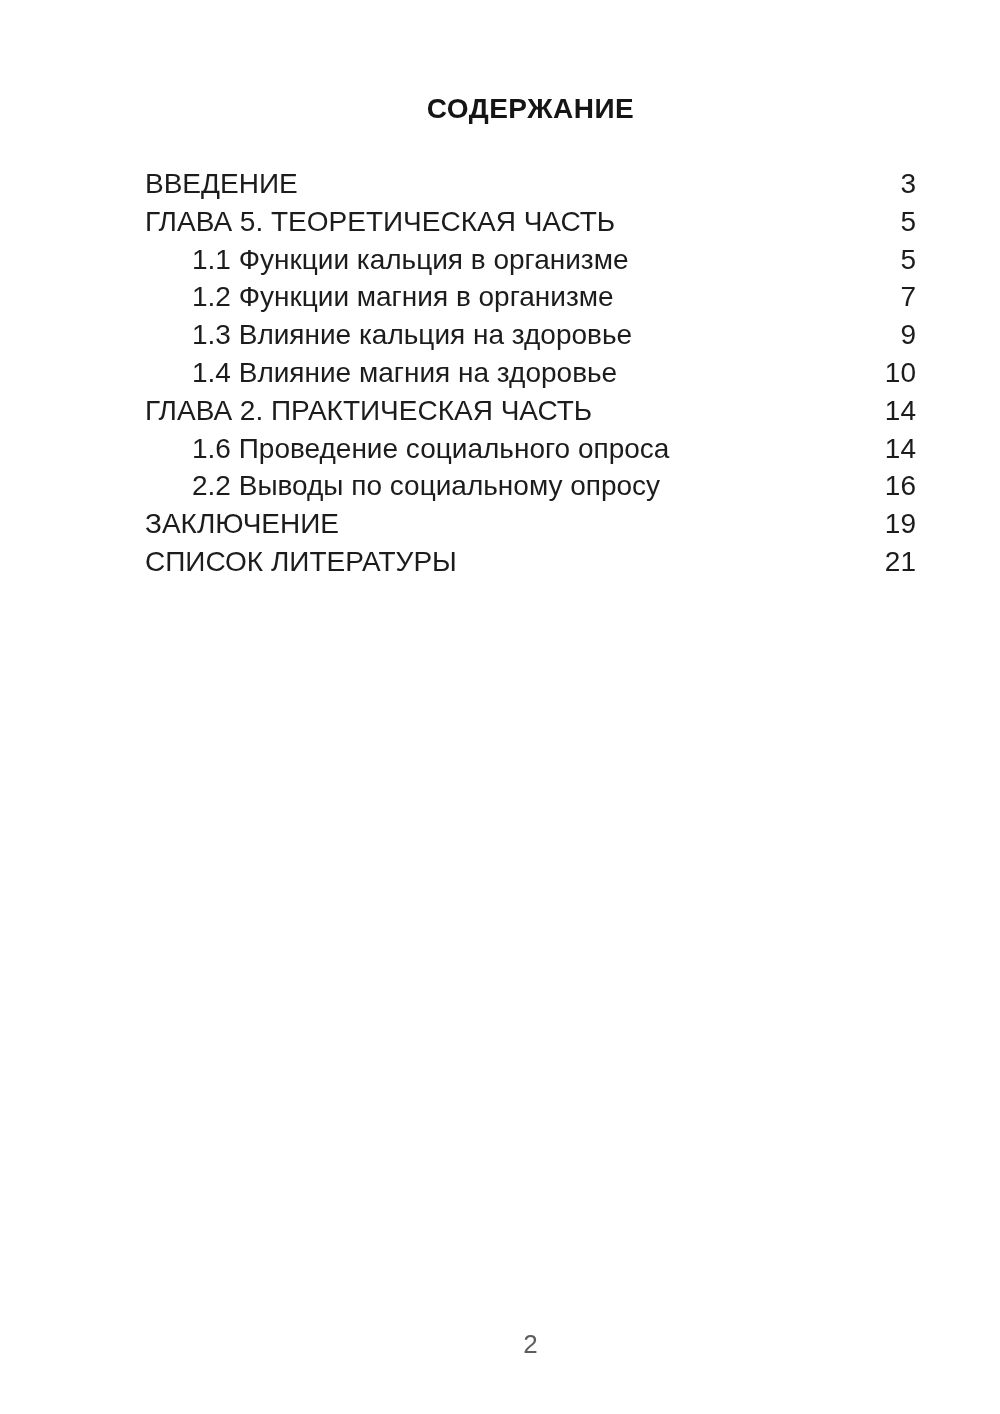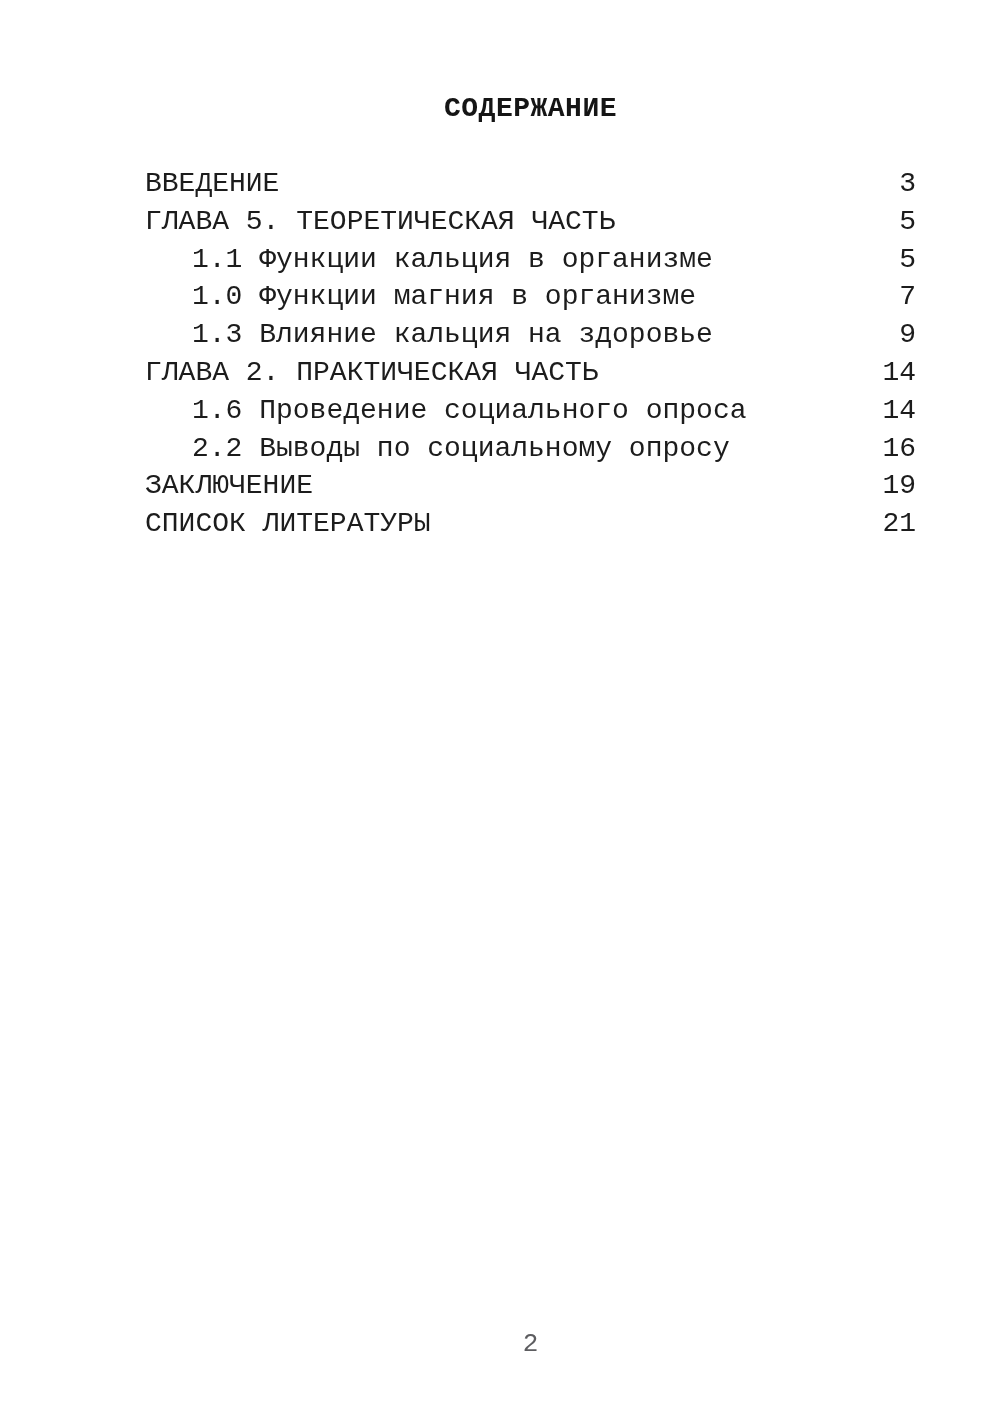--- a/index.html
+++ b/index.html
@@ -5,21 +5,21 @@
   html, body {
     margin: 0;
     padding: 0;
     background: #ffffff;
   }
   .page {
     position: relative;
     width: 1000px;
     height: 1414px;
     background: #ffffff;
-    font-family: Liberation Mono, monospace;
+    font-family: Liberation Sans, sans-serif;
     color: #1c1c1c;
     overflow: hidden;
   }
   .doc-title {
     position: absolute;
     top: 90px;
     left: 145px;
     right: 84px;
     margin: 0;
     text-align: center;
@@ -80,26 +80,30 @@
       </div>
       <div class="toc-row level-0">
         <span class="toc-label">ГЛАВА 5. ТЕОРЕТИЧЕСКАЯ ЧАСТЬ</span>
         <span class="toc-page">5</span>
       </div>
       <div class="toc-row level-1">
         <span class="toc-label">1.1 Функции кальция в организме</span>
         <span class="toc-page">5</span>
       </div>
       <div class="toc-row level-1">
-        <span class="toc-label">1.0 Функции магния в организме</span>
+        <span class="toc-label">1.2 Функции магния в организме</span>
         <span class="toc-page">7</span>
       </div>
       <div class="toc-row level-1">
         <span class="toc-label">1.3 Влияние кальция на здоровье</span>
         <span class="toc-page">9</span>
+      </div>
+      <div class="toc-row level-1">
+        <span class="toc-label">1.4 Влияние магния на здоровье</span>
+        <span class="toc-page">10</span>
       </div>
       <div class="toc-row level-0">
         <span class="toc-label">ГЛАВА 2. ПРАКТИЧЕСКАЯ ЧАСТЬ</span>
         <span class="toc-page">14</span>
       </div>
       <div class="toc-row level-1">
         <span class="toc-label">1.6 Проведение социального опроса</span>
         <span class="toc-page">14</span>
       </div>
       <div class="toc-row level-1">

